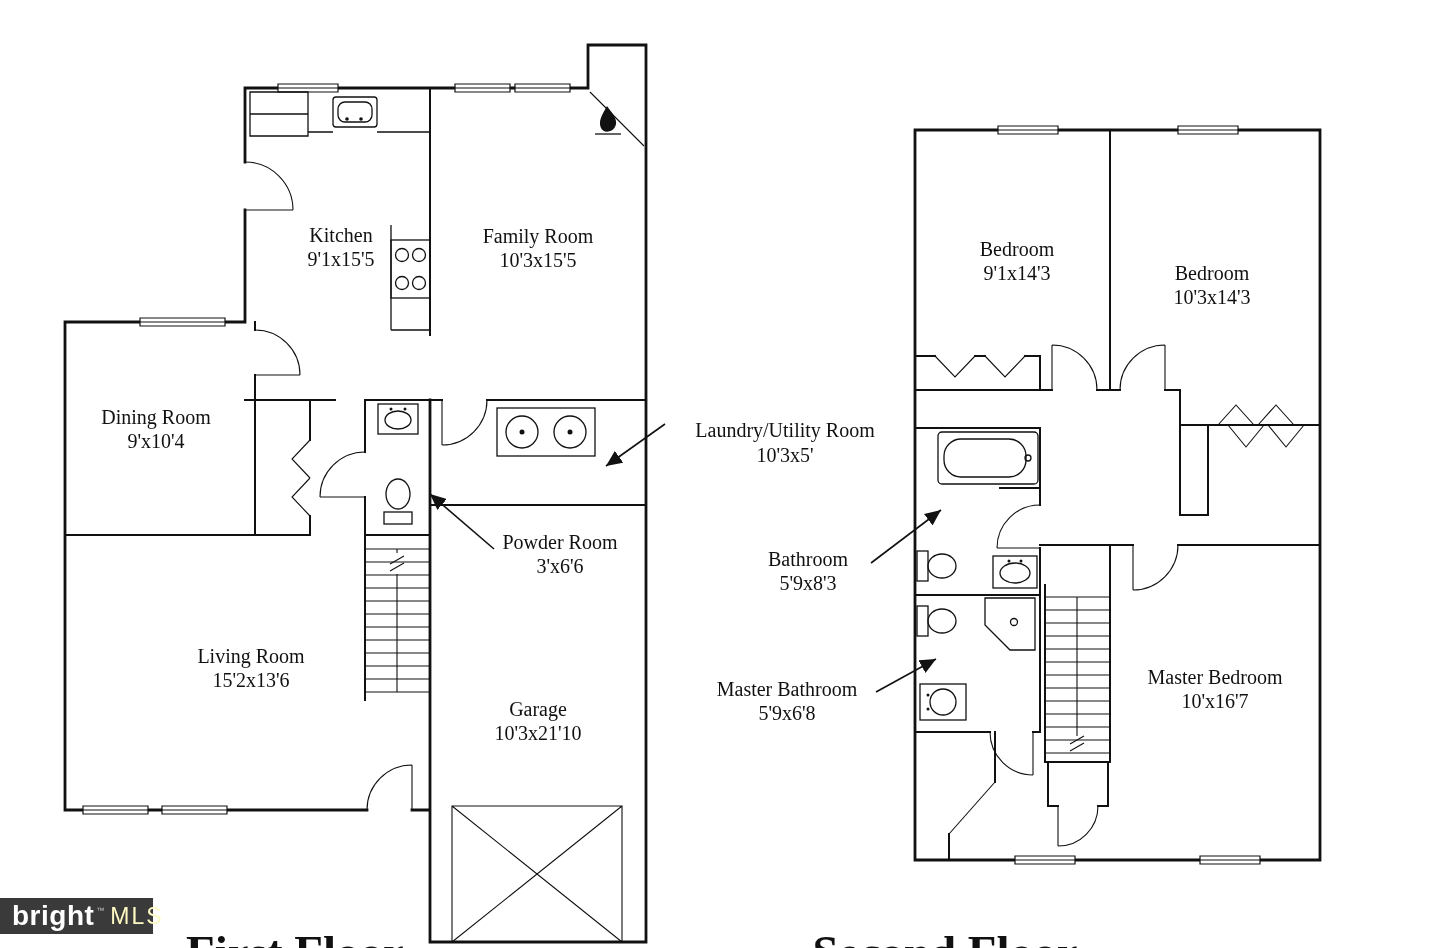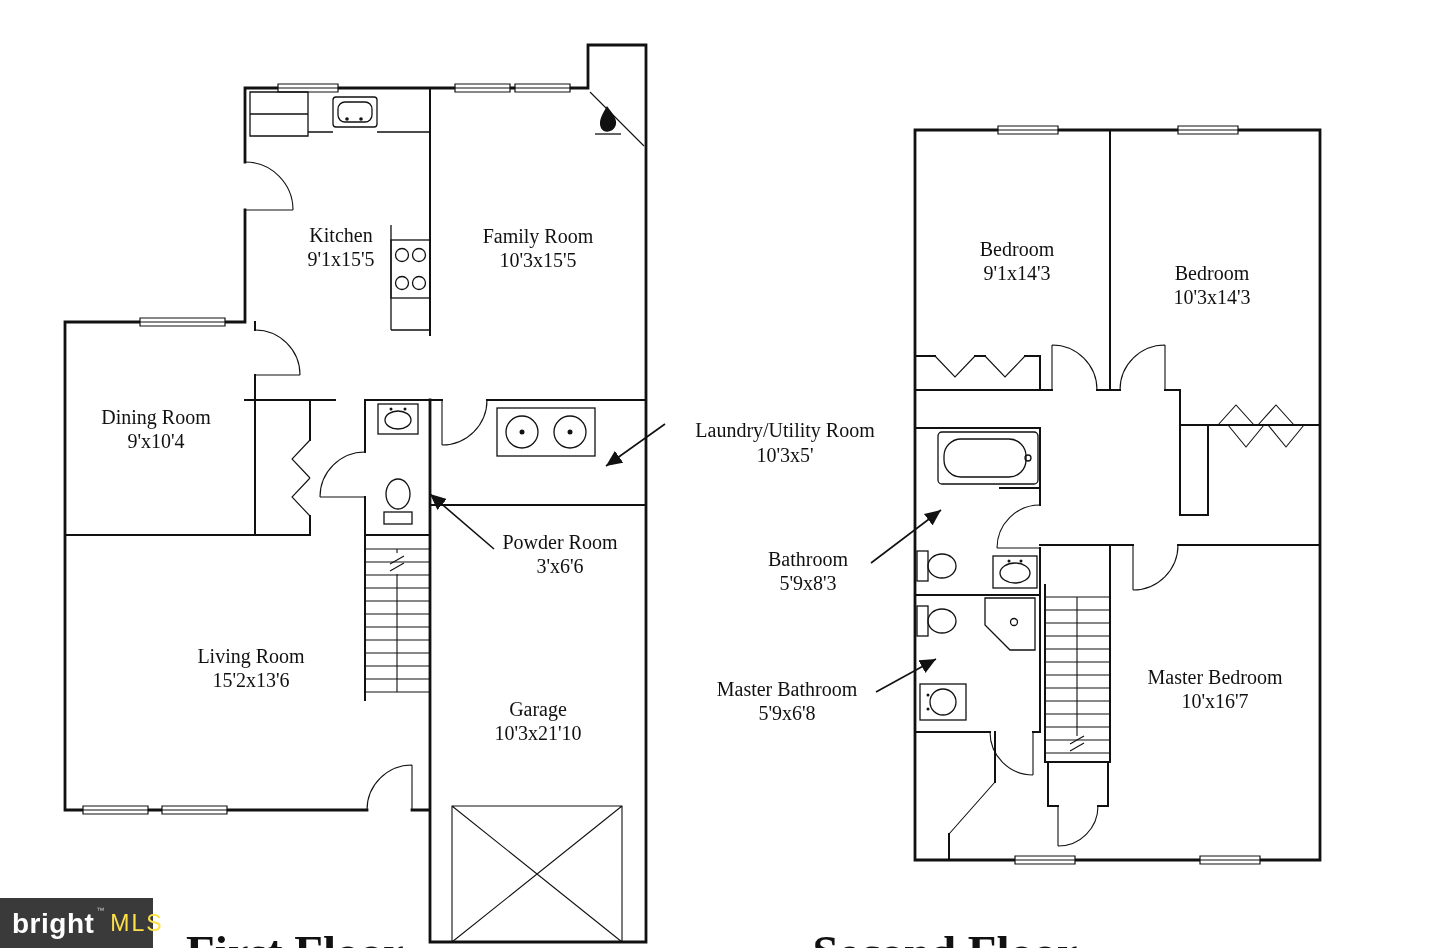--- a/index.html
+++ b/index.html
@@ -9,26 +9,26 @@
   .wall-ext{fill:none;stroke:#111;stroke-width:2.8;stroke-linecap:square;}
   .wall-int{fill:none;stroke:#111;stroke-width:2;stroke-linecap:square;}
   .fix{fill:none;stroke:#111;stroke-width:1.3;}
   .fixfill{fill:#111;stroke:none;}
   .door{fill:none;stroke:#111;stroke-width:1.1;}
   .thin{fill:none;stroke:#111;stroke-width:1.1;}
   .win{fill:#ffffff;stroke:#111;stroke-width:1.2;}
   .arrow{fill:none;stroke:#111;stroke-width:1.6;}
   .rl{font-family:"Liberation Serif",serif;font-size:20px;fill:#111;}
   .cap{font-family:"Liberation Serif",serif;font-size:47px;font-weight:bold;fill:#111;}
-  .logo{position:absolute;left:0;top:898px;width:153px;height:51px;background:#3a3a3a;
+  .logo{position:absolute;left:0;top:898px;width:153px;height:36px;background:#3a3a3a;
         display:flex;align-items:center;padding-left:12px;box-sizing:border-box;
         font-family:"Liberation Sans",sans-serif;}
   .logo-brand{font-size:28px;font-weight:bold;color:#ffffff;letter-spacing:.5px;}
   .logo-tm{font-size:8px;color:#c8c8c8;align-self:flex-start;margin:8px 6px 0 2px;}
-  .logo-mls{font-size:23px;color:#fde047;letter-spacing:2px;}
+  .logo-mls{font-size:23px;color:#fef9c3;letter-spacing:2px;}
 </style>
 </head>
 <body>
 
 <div class="stage">
 
 <svg width="1440" height="948" viewBox="0 0 1440 948">
   <defs>
     <marker id="ah" markerWidth="11" markerHeight="9" refX="10" refY="4.5" orient="auto">
       <path d="M0,0 L10,4.5 L0,9 Z" fill="#111"></path>

